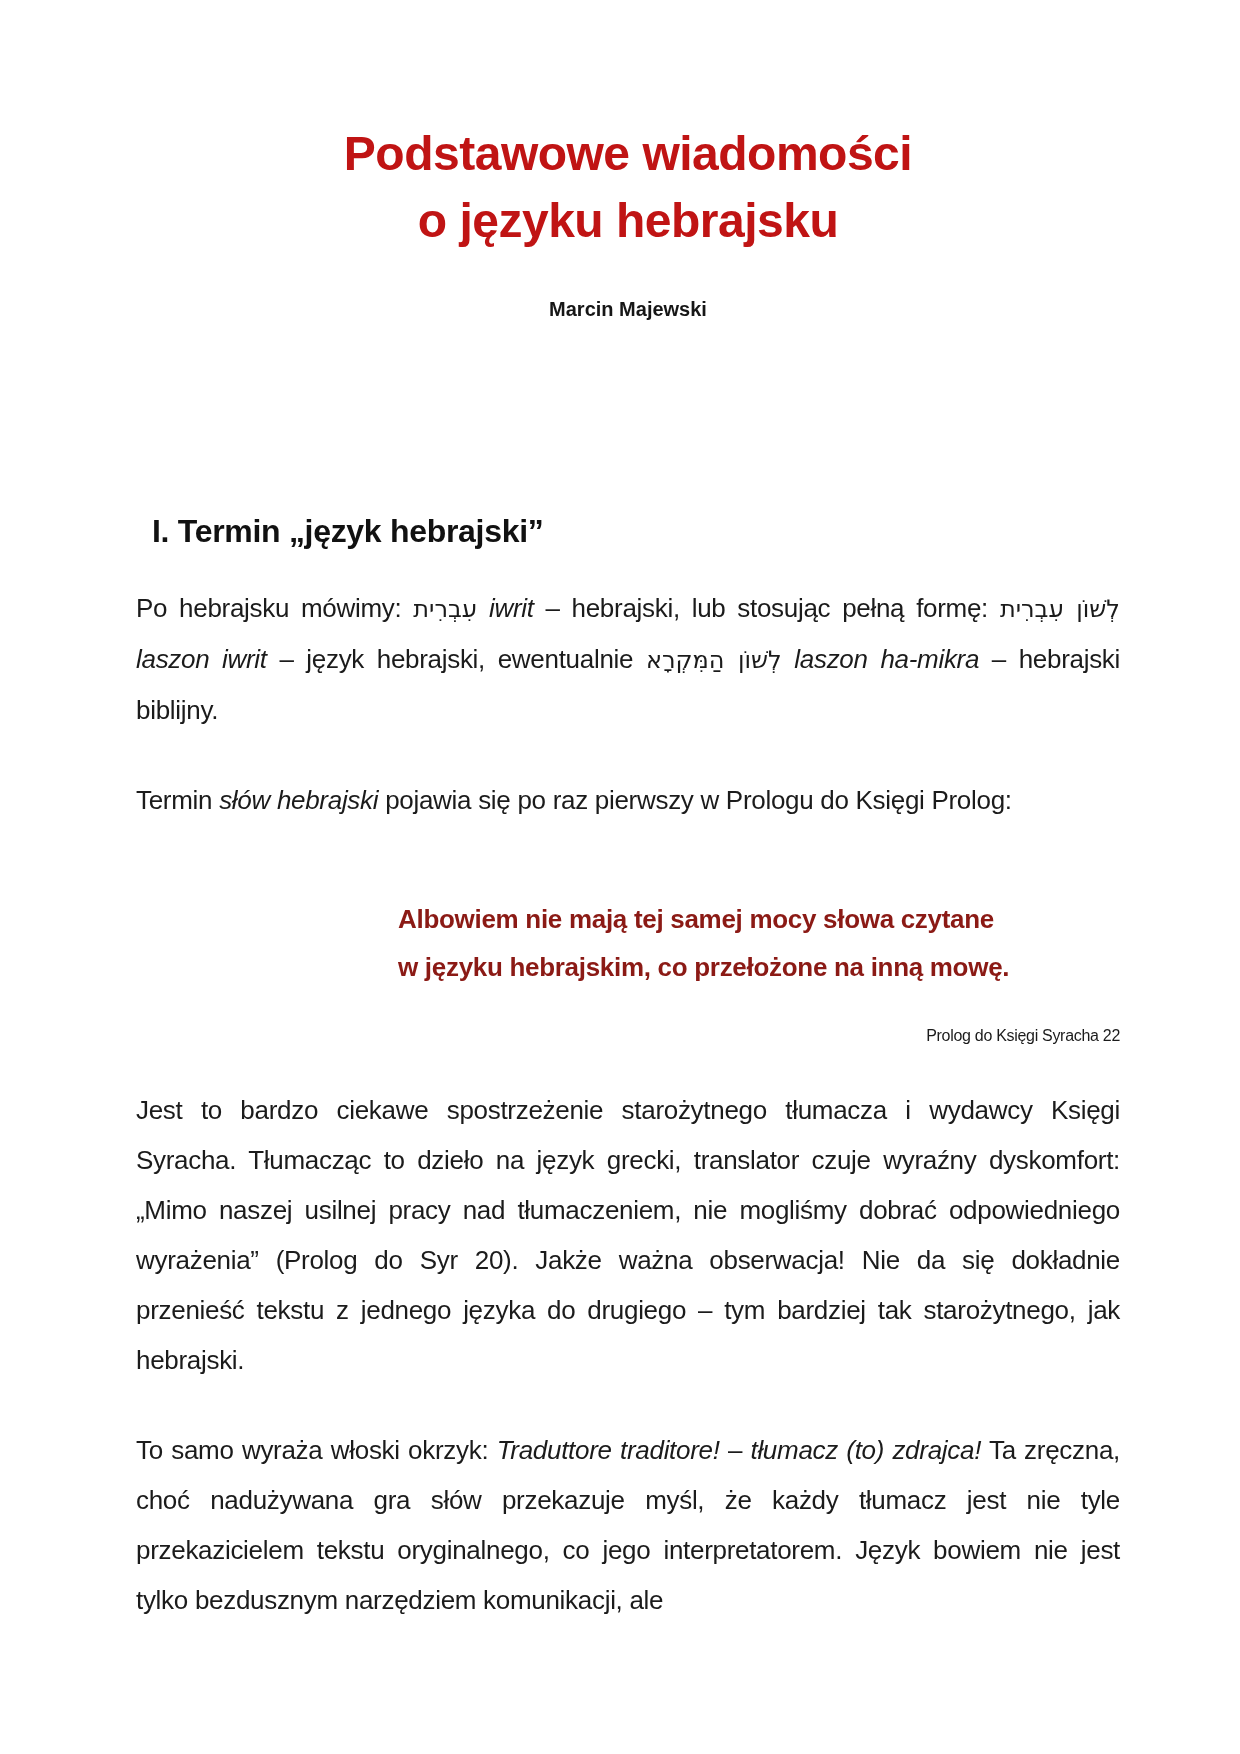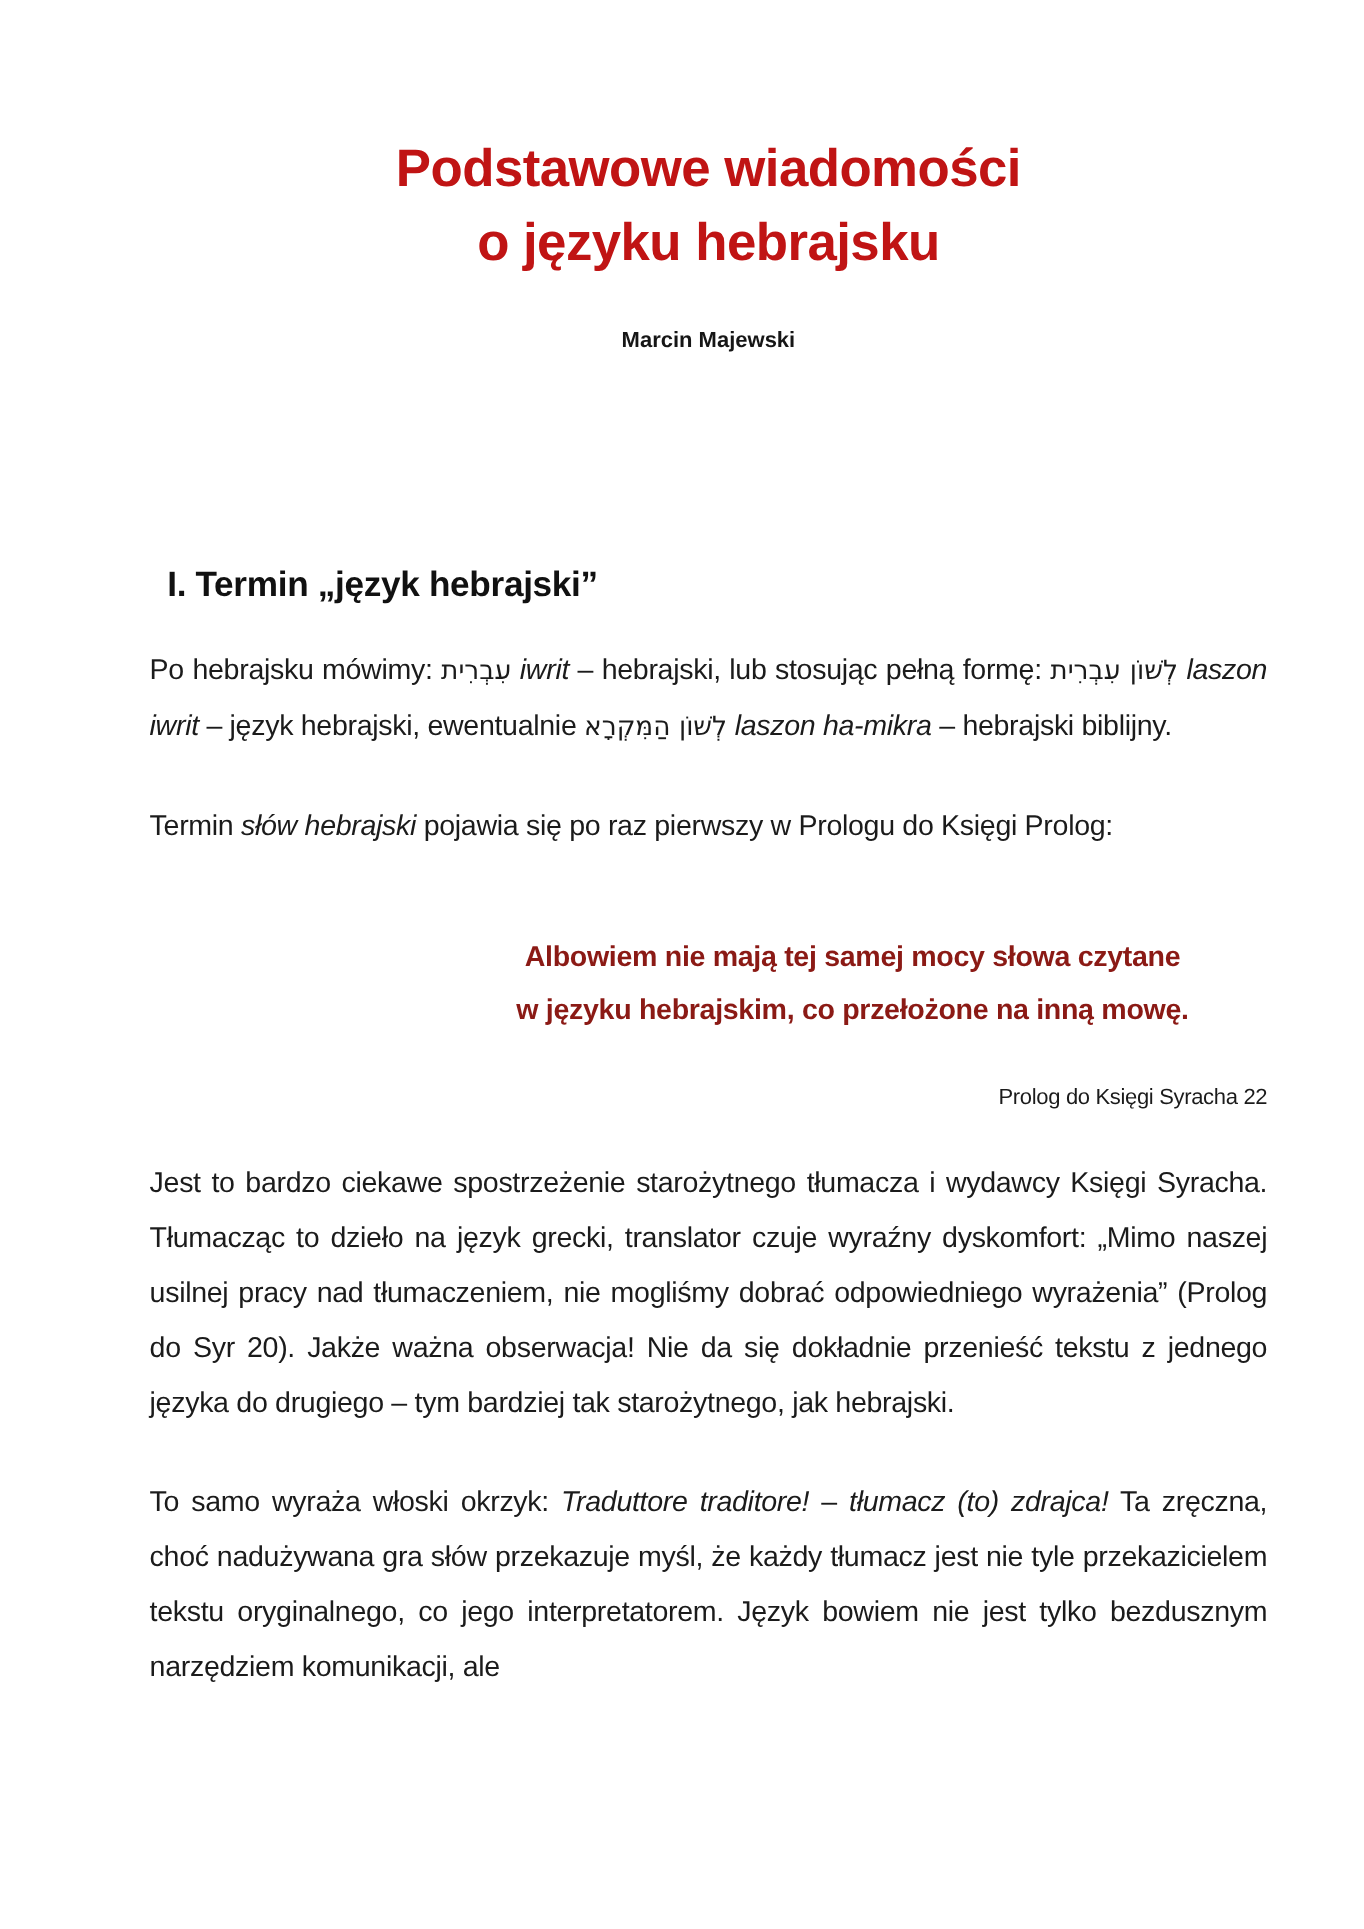--- a/index.html
+++ b/index.html
@@ -11,21 +11,21 @@
     width: 1240px;
     height: 1754px;
     overflow: hidden;
     font-family: "Liberation Sans", sans-serif;
     color: #1b1b1b;
   }
   .page {
     box-sizing: border-box;
     width: 1240px;
     height: 1754px;
-    padding: 120px 88px 0 136px;
+    padding: 120px 120px 0 136px;
   }
   .doc-title {
     text-align: center;
     color: var(--title-red, #c01414);
     font-size: 48px;
     font-weight: bold;
     line-height: 67px;
     letter-spacing: -0.5px;
     margin: 0;
   }
@@ -55,31 +55,31 @@
     margin-top: 32px;
   }
   .it { font-style: italic; }
   .heb {
     font-family: "DejaVu Sans", sans-serif;
     font-size: 24px;
     letter-spacing: 0;
   }
   .quote {
     margin: 70px 0 0 262px;
-    text-align: center;
+    text-align: left;
     color: var(--quote-red, #8b1a15);
     font-weight: bold;
     font-size: 26px;
     line-height: 48px;
     letter-spacing: -0.3px;
   }
   .citation {
     text-align: right;
-    font-size: 20px;
-    margin-top: 46px;
+    font-size: 16px;
+    margin-top: 36px;
     color: #1b1b1b;
     letter-spacing: -0.3px;
   }
 </style>
 </head>
 <body>
 
 <div class="page">
 
   <h1 class="doc-title">

